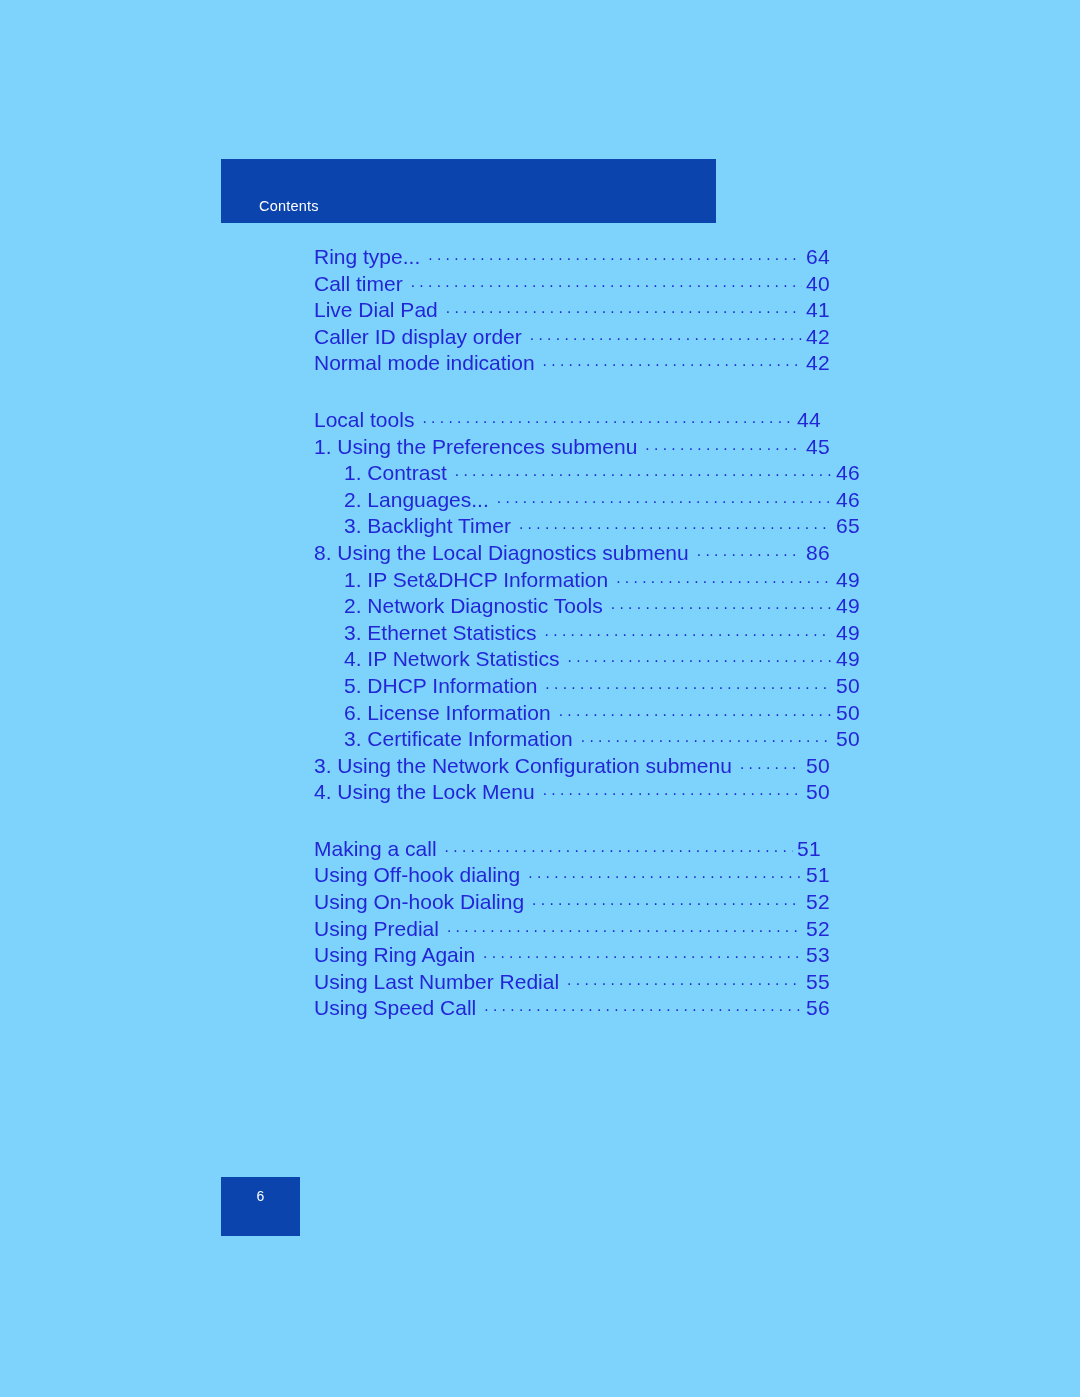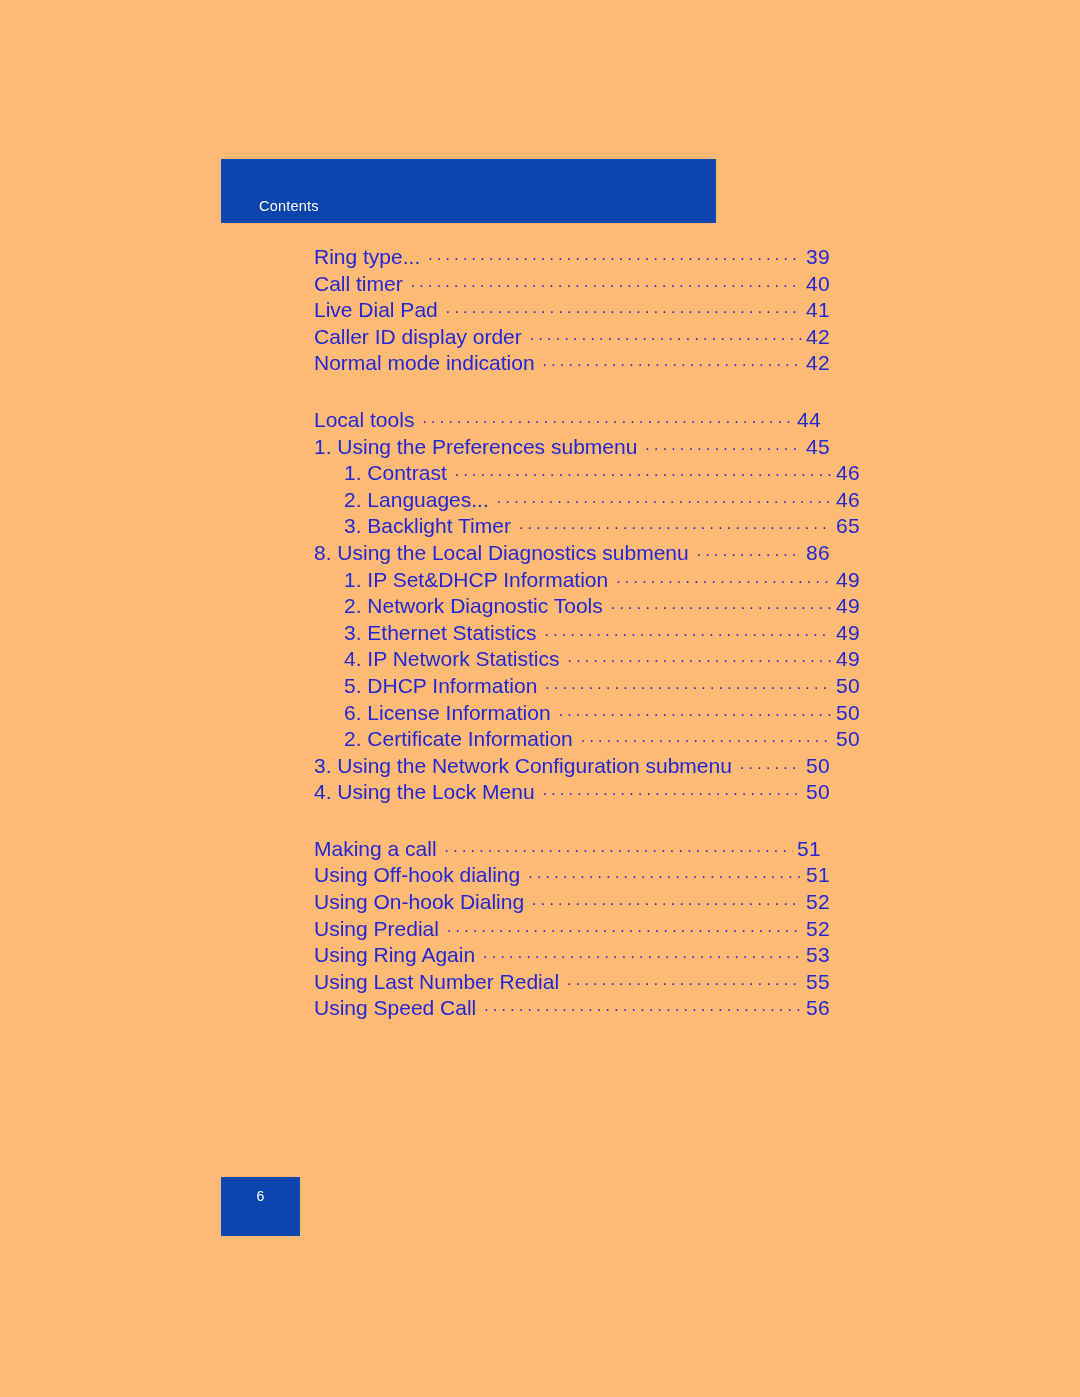--- a/index.html
+++ b/index.html
@@ -11,21 +11,21 @@
     width: 1080px;
     height: 1397px;
     position: relative;
     font-family: "Liberation Sans", sans-serif;
     -webkit-font-smoothing: antialiased;
   }
 
   .page {
     position: absolute;
     inset: 0;
-    background: #fdba74;
+    background: #7dd3fc;
     padding-left: 21px;
   }
 
   
   .header-bar {
     position: absolute;
     left: 221px;
     top: 159px;
     width: 495px;
     height: 64px;
@@ -129,21 +129,21 @@
 <div class="page">
 
   <div class="header-bar">
     <div class="header-title">Contents</div>
   </div>
 
   <div class="toc" id="toc-list">
       <div class="toc-row lvl2">
         <span class="toc-label">Ring type...</span>
         <span class="toc-dots"></span>
-        <span class="toc-page">39</span>
+        <span class="toc-page">64</span>
       </div>
       <div class="toc-row lvl2">
         <span class="toc-label">Call timer</span>
         <span class="toc-dots"></span>
         <span class="toc-page">40</span>
       </div>
       <div class="toc-row lvl2">
         <span class="toc-label">Live Dial Pad</span>
         <span class="toc-dots"></span>
         <span class="toc-page">41</span>
@@ -212,21 +212,21 @@
         <span class="toc-label">5. DHCP Information</span>
         <span class="toc-dots"></span>
         <span class="toc-page">50</span>
       </div>
       <div class="toc-row lvl3">
         <span class="toc-label">6. License Information</span>
         <span class="toc-dots"></span>
         <span class="toc-page">50</span>
       </div>
       <div class="toc-row lvl3">
-        <span class="toc-label">2. Certificate Information</span>
+        <span class="toc-label">3. Certificate Information</span>
         <span class="toc-dots"></span>
         <span class="toc-page">50</span>
       </div>
       <div class="toc-row lvl2">
         <span class="toc-label">3. Using the Network Configuration submenu</span>
         <span class="toc-dots"></span>
         <span class="toc-page">50</span>
       </div>
       <div class="toc-row lvl2">
         <span class="toc-label">4. Using the Lock Menu</span>

